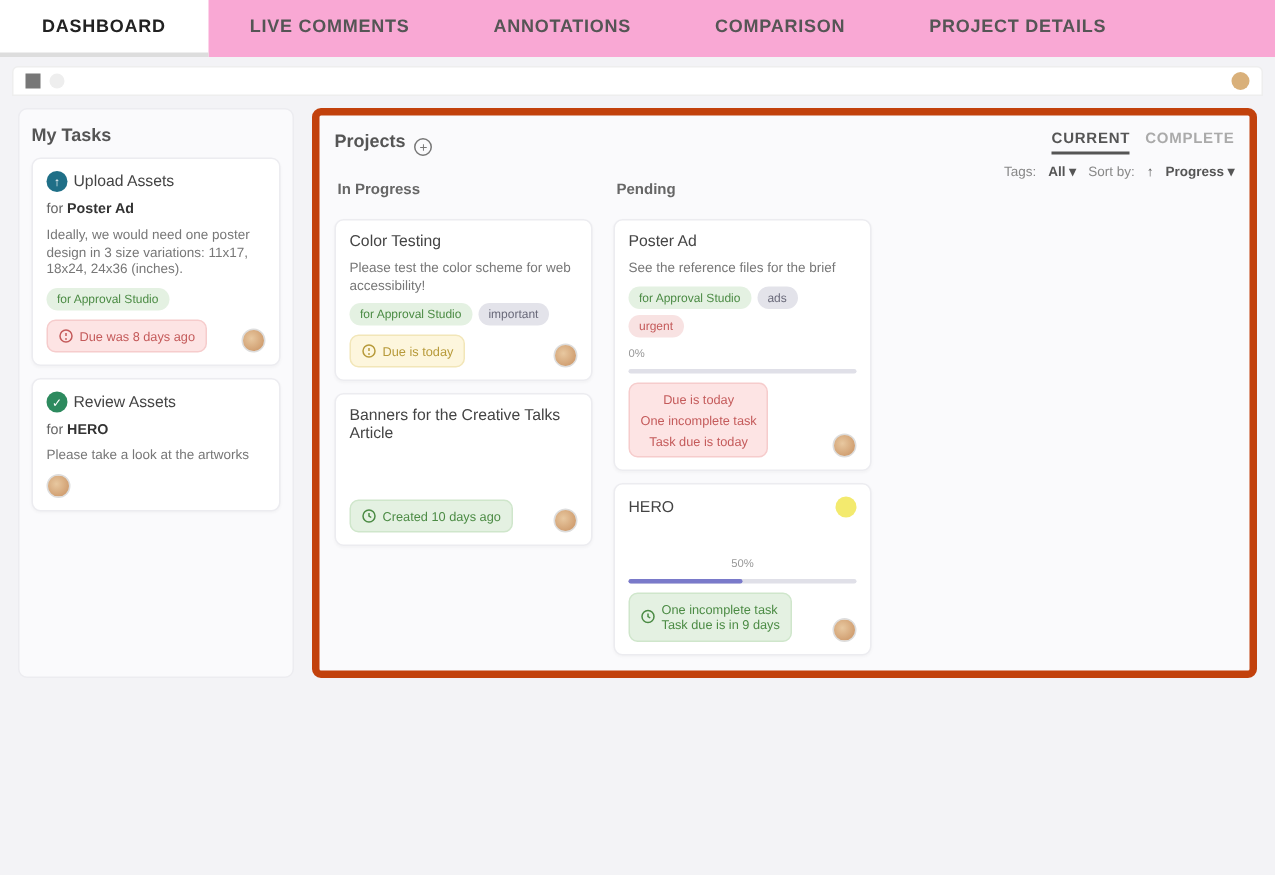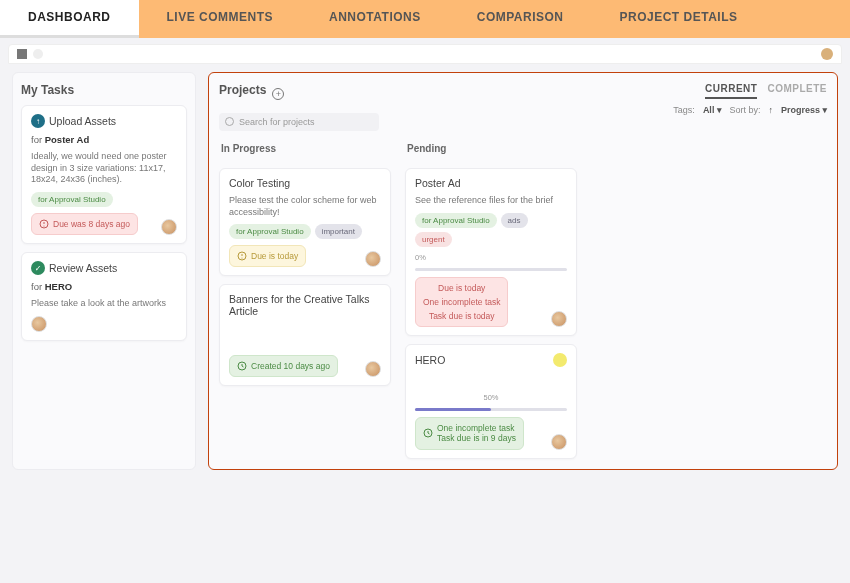--- a/index.html
+++ b/index.html
@@ -1,26 +1,26 @@
 <!DOCTYPE html>
 <html><head>
 <meta charset="utf-8">
 <style>
   * { box-sizing: border-box; margin: 0; padding: 0; font-family: 'Segoe UI', Arial, sans-serif; }
   body { background: #f3f3f6; width: 850px; height: 583px; overflow: hidden; }
-  .topnav { display: flex; background: #fdba74; height: 38px; }
+  .topnav { display: flex; background: #f9a8d4; height: 38px; }
   .topnav .tab { padding: 10px 28px; font-size: 12px; font-weight: 600; letter-spacing: 0.5px; color: #555; cursor: pointer; }
   .topnav .tab.active { background: #fff; color: #222; border-bottom: 3px solid #ddd; }
   .titlebar { background: #fff; height: 20px; margin: 6px 8px 0 8px; border-radius: 4px 4px 0 0; padding: 2px 8px; display: flex; align-items: center; justify-content: space-between; border: 1px solid #eee; }
   .titlebar-left { display: flex; align-items: center; gap: 6px; }
   .titlebar .logo { width: 10px; height: 10px; background: #777; }
   .titlebar .av { width: 12px; height: 12px; border-radius: 50%; background: #d9b07a; }
   .main { display: flex; gap: 12px; padding: 8px 12px 0 12px; }
   .col-tasks { width: 184px; background: #fafafc; border-radius: 6px; padding: 10px 8px; border: 1px solid #ececf0; }
-  .col-projects { flex: 1; background: #fafafc; border-radius: 6px; padding: 10px 10px; border: 1px solid #c2410c; position: relative; }
+  .col-projects { flex: 1; background: #fafafc; border-radius: 6px; padding: 10px 10px; border: 5px solid #c2410c; position: relative; }
   h2 { font-size: 12px; font-weight: 600; color: #555; margin-bottom: 8px; }
   .proj-head { display: flex; align-items: center; gap: 6px; margin-bottom: 8px; }
   .addcircle { width: 12px; height: 12px; border: 1.5px solid #777; border-radius: 50%; display: flex; align-items: center; justify-content: center; font-size: 9px; color: #777; line-height: 1; }
   .filters { position: absolute; top: 10px; right: 10px; display: flex; flex-direction: column; align-items: flex-end; gap: 6px; }
   .subtabs { display: flex; gap: 10px; font-size: 10px; font-weight: 700; letter-spacing: 0.5px; color: #aaa; margin-left: 16px; }
   .subtabs .st { cursor: pointer; padding-bottom: 3px; }
   .subtabs .st.active { color: #555; border-bottom: 2px solid #555; }
   .sortrow { display: flex; gap: 8px; font-size: 9px; color: #666; align-items: center; }
   .sortrow .lbl { color: #888; }
   .sortrow .val { font-weight:600; color:#555; cursor:pointer; }
@@ -131,24 +131,20 @@
       </div>
       <div class="sortrow">
         <span class="lbl">Tags:</span>
         <span class="val"><span>All</span> ▾</span>
         <span class="lbl">Sort by:</span>
         <span class="val">↑</span>
         <span class="val"><span>Progress</span> ▾</span>
       </div>
     </div>
 
-    <div class="search projs">
-      <span class="sicon"></span>
-      <span>Search for projects</span>
-    </div>
 
     <div class="pcols">
 
       <div class="pcol">
         <div class="colhead">In Progress</div>
 
         <div class="card">
           <div class="title">Color Testing</div>
           <div class="desc">Please test the color scheme for web accessibility!</div>
           <div class="pills">

